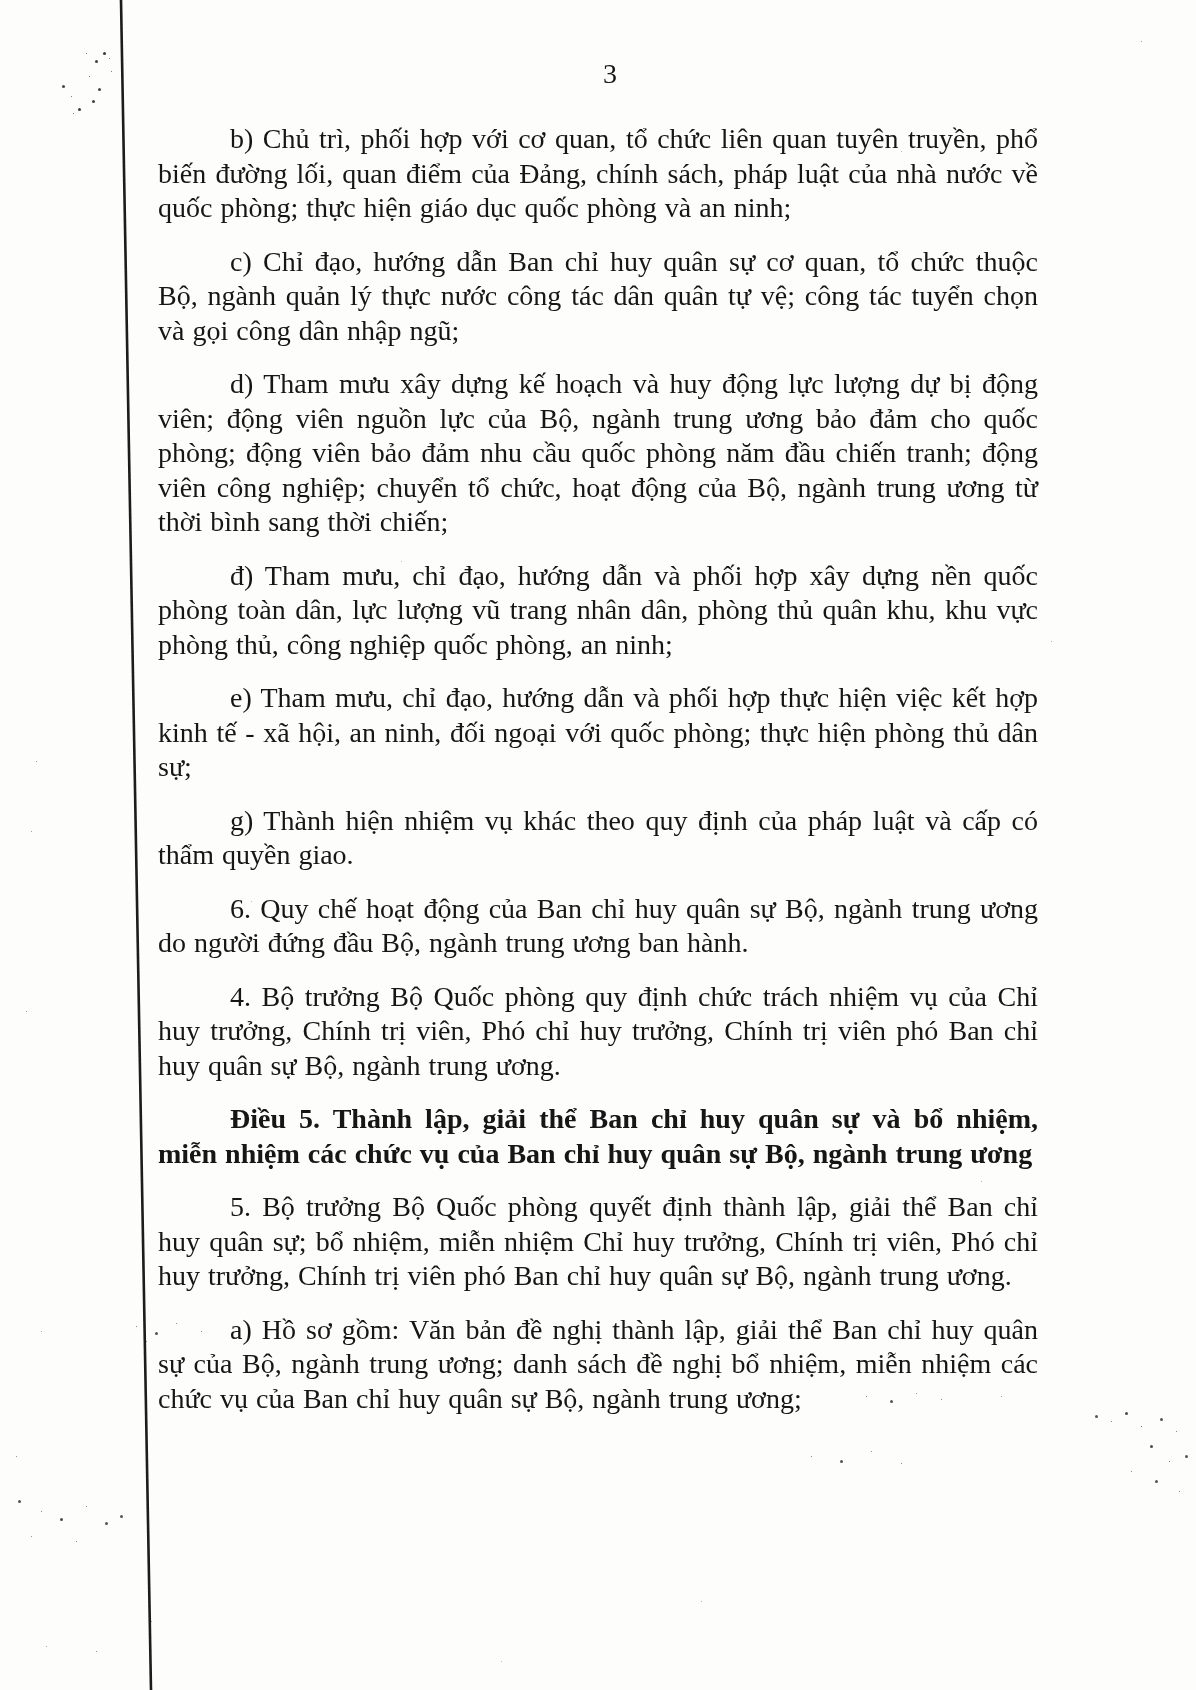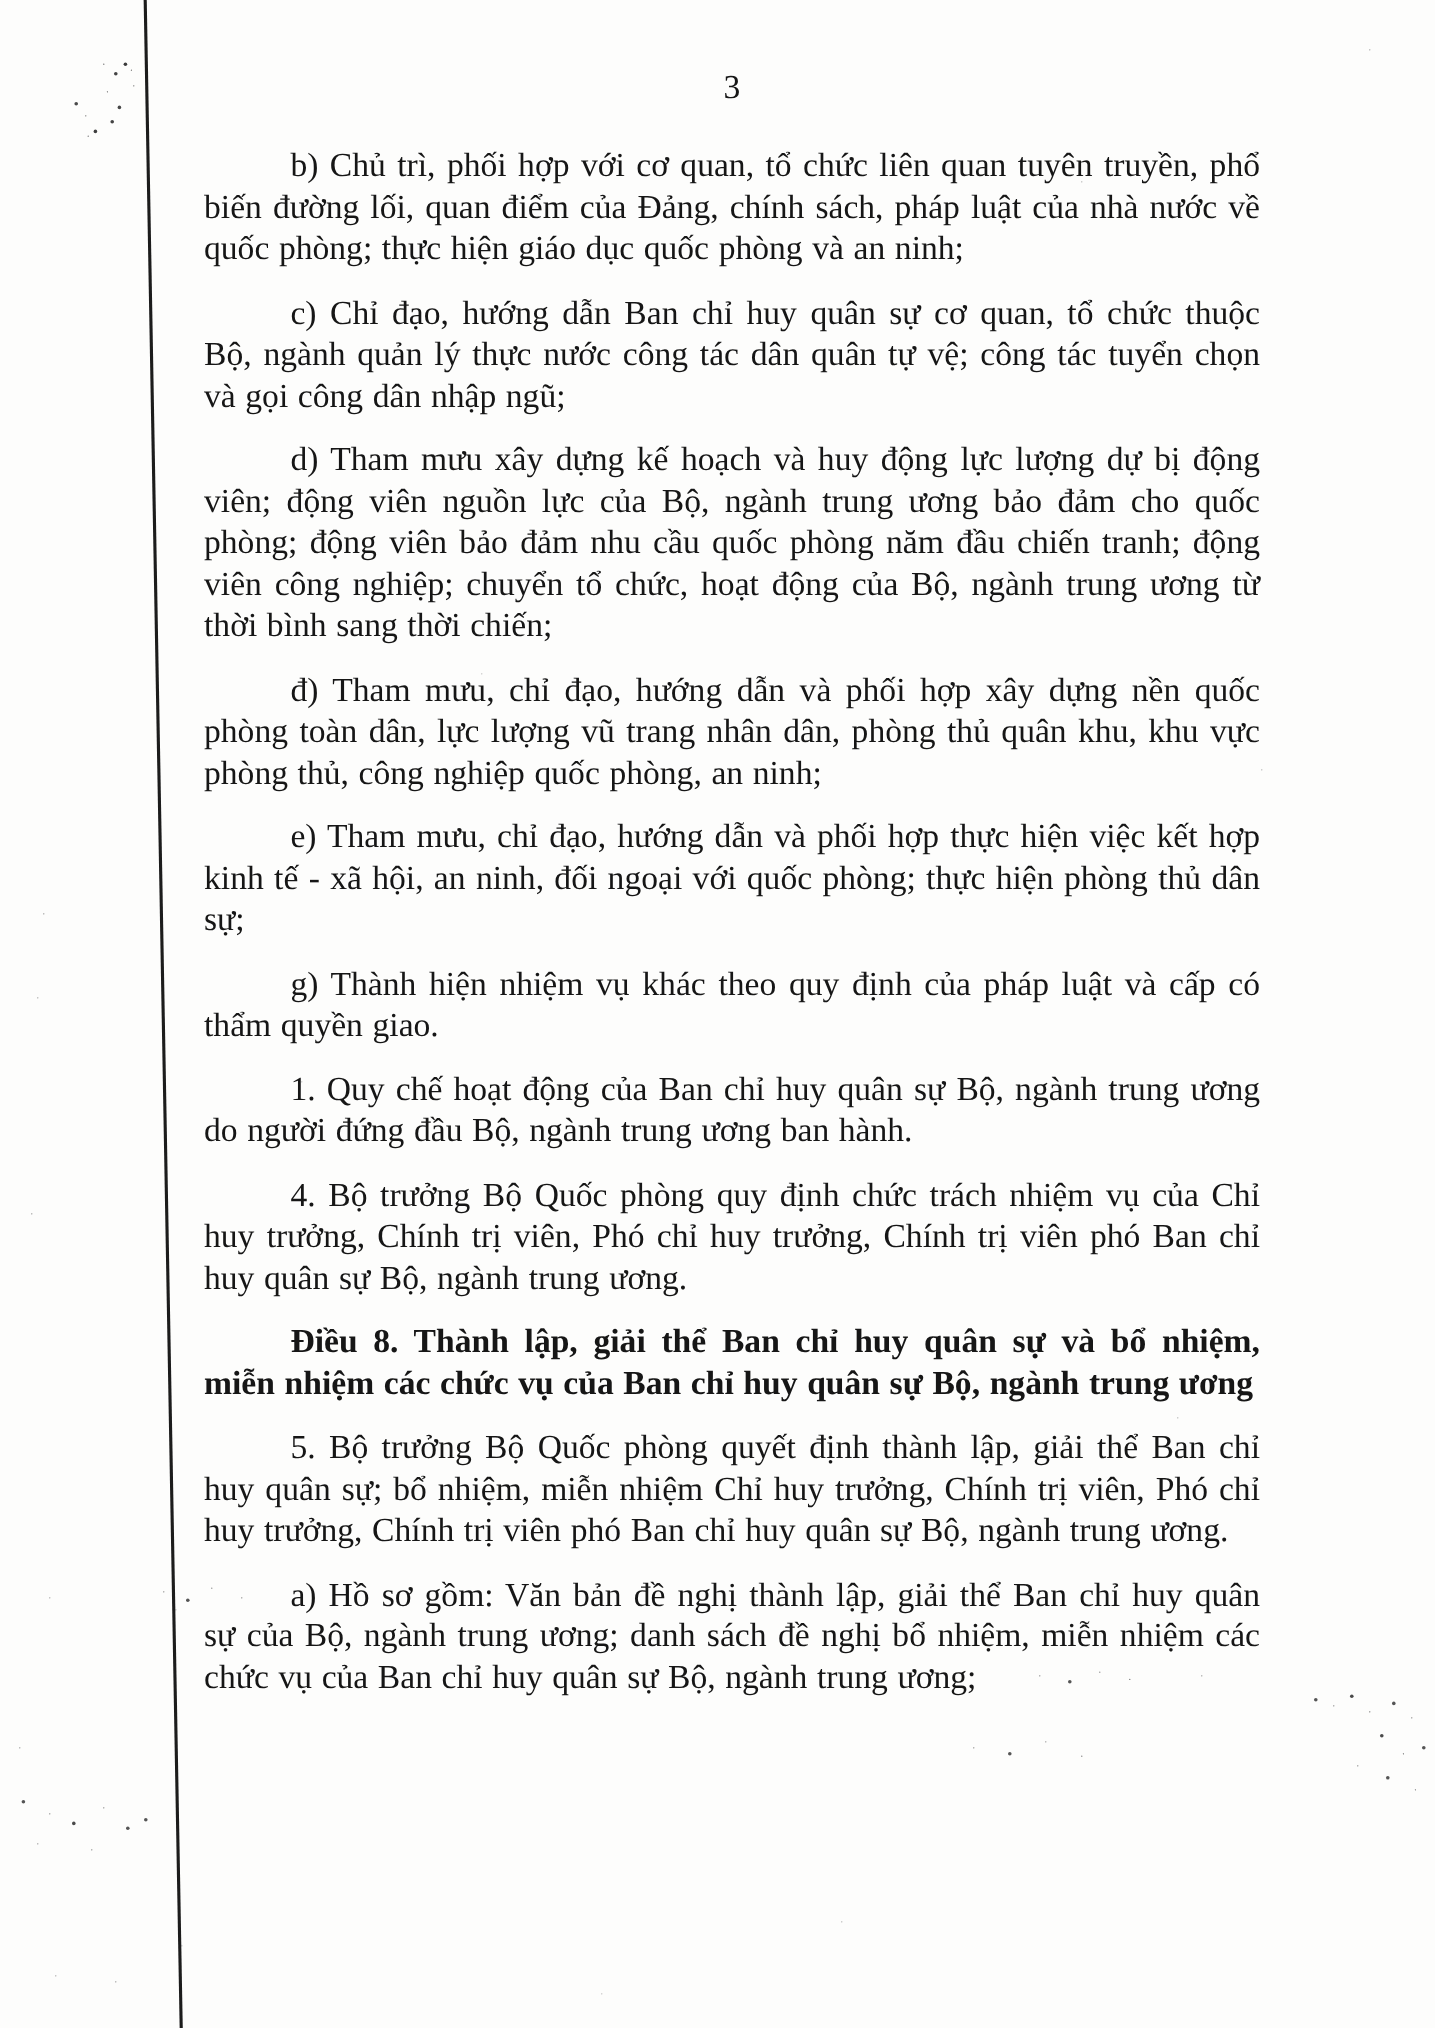--- a/index.html
+++ b/index.html
@@ -18,21 +18,21 @@
     top: 58px;
     left: 170px;
     width: 880px;
     text-align: center;
     font-size: 28px;
     line-height: 32px;
   }
   .doc-body {
     position: absolute;
     top: 122px;
-    left: 170px;
+    left: 158px;
     width: 880px;
     font-size: 28px;
     line-height: 34.5px;
   }
   .para {
     margin: 0 0 19px 0;
     text-indent: 72px;
     text-align: justify;
     word-spacing: 1px;
   }
@@ -100,20 +100,20 @@
 
   <div class="page-number">3</div>
 
   <div class="doc-body">
       <p class="para">b) Chủ trì, phối hợp với cơ quan, tổ chức liên quan tuyên truyền, phổ biến đường lối, quan điểm của Đảng, chính sách, pháp luật của nhà nước về quốc phòng; thực hiện giáo dục quốc phòng và an ninh;</p>
       <p class="para">c) Chỉ đạo, hướng dẫn Ban chỉ huy quân sự cơ quan, tổ chức thuộc Bộ, ngành quản lý thực nước công tác dân quân tự vệ; công tác tuyển chọn và gọi công dân nhập ngũ;</p>
       <p class="para">d) Tham mưu xây dựng kế hoạch và huy động lực lượng dự bị động viên; động viên nguồn lực của Bộ, ngành trung ương bảo đảm cho quốc phòng; động viên bảo đảm nhu cầu quốc phòng năm đầu chiến tranh; động viên công nghiệp; chuyển tổ chức, hoạt động của Bộ, ngành trung ương từ thời bình sang thời chiến;</p>
       <p class="para">đ) Tham mưu, chỉ đạo, hướng dẫn và phối hợp xây dựng nền quốc phòng toàn dân, lực lượng vũ trang nhân dân, phòng thủ quân khu, khu vực phòng thủ, công nghiệp quốc phòng, an ninh;</p>
       <p class="para">e) Tham mưu, chỉ đạo, hướng dẫn và phối hợp thực hiện việc kết hợp kinh tế - xã hội, an ninh, đối ngoại với quốc phòng; thực hiện phòng thủ dân sự;</p>
       <p class="para">g) Thành hiện nhiệm vụ khác theo quy định của pháp luật và cấp có thẩm quyền giao.</p>
-      <p class="para">1. Quy chế hoạt động của Ban chỉ huy quân sự Bộ, ngành trung ương do người đứng đầu Bộ, ngành trung ương ban hành.</p>
+      <p class="para">6. Quy chế hoạt động của Ban chỉ huy quân sự Bộ, ngành trung ương do người đứng đầu Bộ, ngành trung ương ban hành.</p>
       <p class="para">4. Bộ trưởng Bộ Quốc phòng quy định chức trách nhiệm vụ của Chỉ huy trưởng, Chính trị viên, Phó chỉ huy trưởng, Chính trị viên phó Ban chỉ huy quân sự Bộ, ngành trung ương.</p>
-      <p class="para heading">Điều 8. Thành lập, giải thể Ban chỉ huy quân sự và bổ nhiệm, miễn nhiệm các chức vụ của Ban chỉ huy quân sự Bộ, ngành trung ương</p>
+      <p class="para heading">Điều 5. Thành lập, giải thể Ban chỉ huy quân sự và bổ nhiệm, miễn nhiệm các chức vụ của Ban chỉ huy quân sự Bộ, ngành trung ương</p>
       <p class="para">5. Bộ trưởng Bộ Quốc phòng quyết định thành lập, giải thể Ban chỉ huy quân sự; bổ nhiệm, miễn nhiệm Chỉ huy trưởng, Chính trị viên, Phó chỉ huy trưởng, Chính trị viên phó Ban chỉ huy quân sự Bộ, ngành trung ương.</p>
       <p class="para">a) Hồ sơ gồm: Văn bản đề nghị thành lập, giải thể Ban chỉ huy quân sự của Bộ, ngành trung ương; danh sách đề nghị bổ nhiệm, miễn nhiệm các chức vụ của Ban chỉ huy quân sự Bộ, ngành trung ương;</p>
     </div>
 
 </div>
 
 </body></html>

